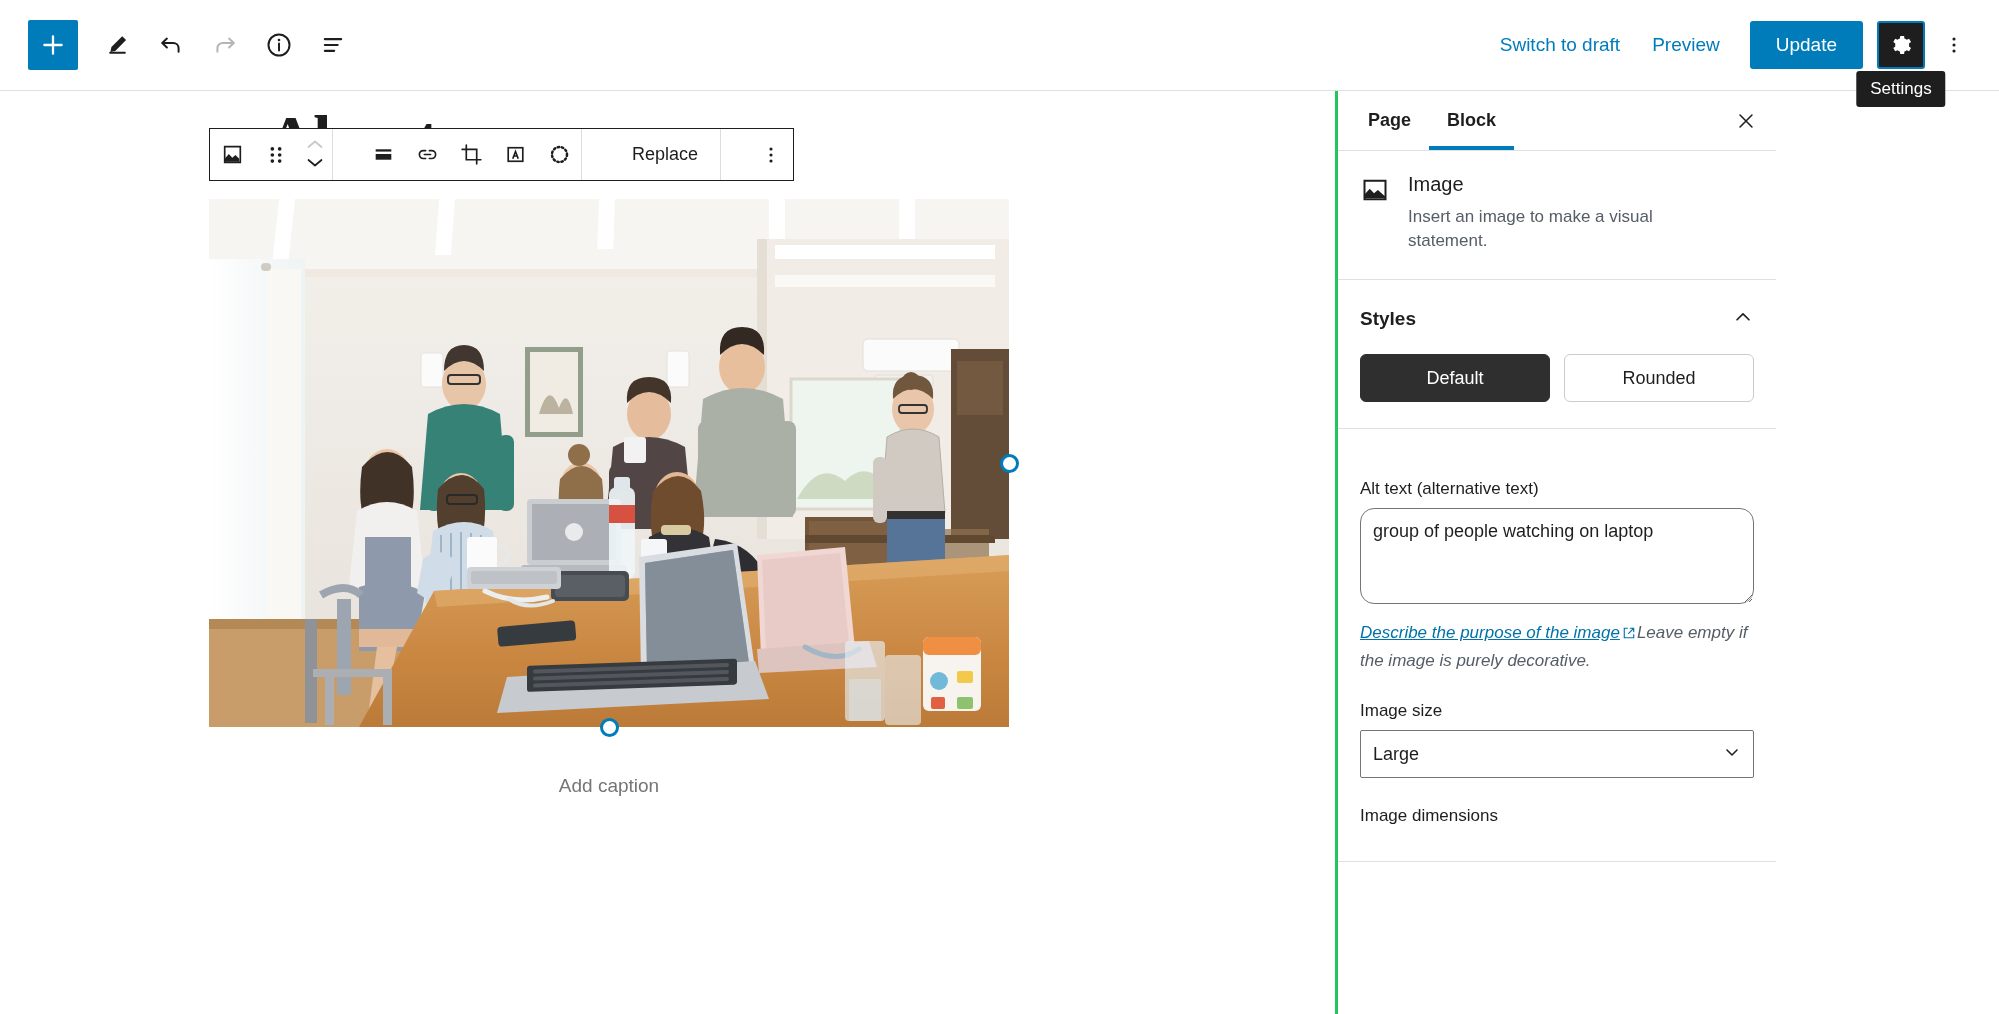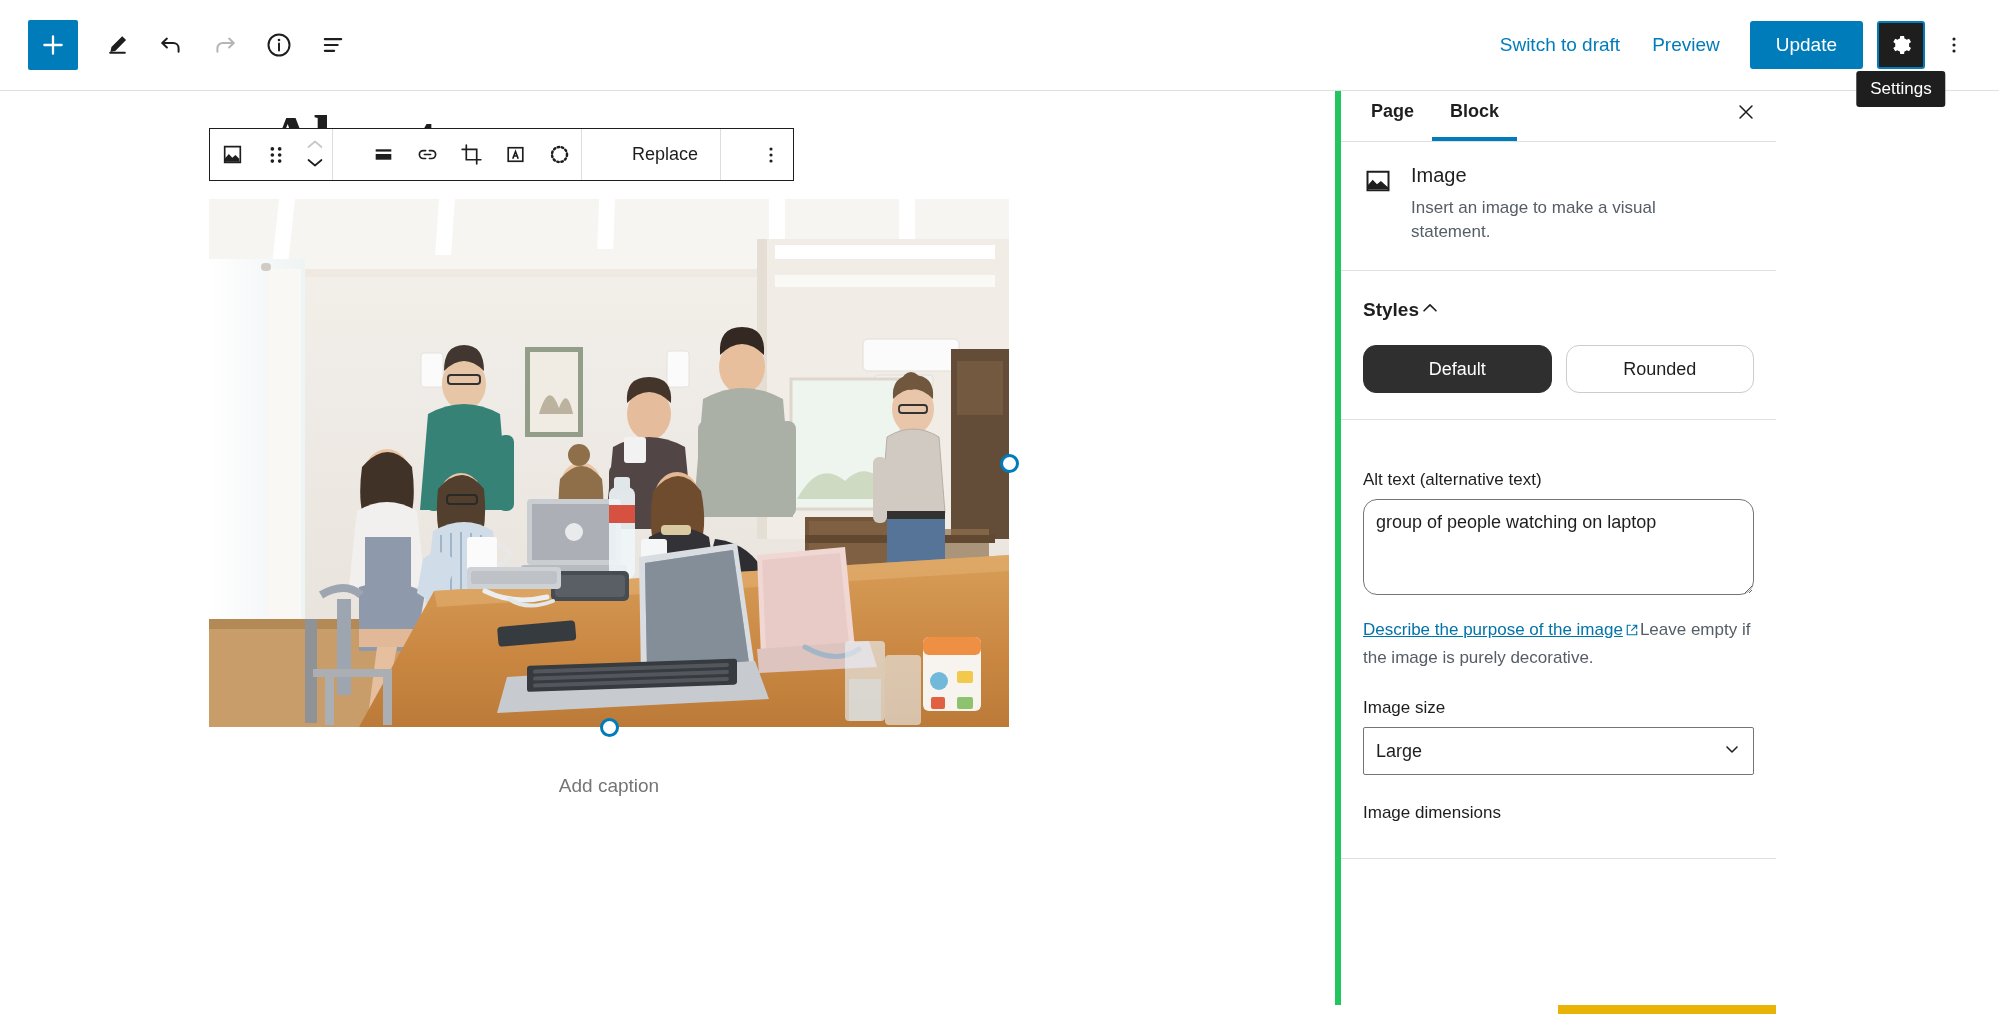--- a/index.html
+++ b/index.html
@@ -250,26 +250,26 @@
     width: 800px;
     text-align: center;
     font-size: 19px;
     color: #757575;
     cursor: text;
   }
 
   
   .sidebar {
     position: absolute;
-    top: 82px;
+    top: 91px;
     right: 0;
     width: 441px;
     height: 923px;
     background: #fff;
-    border-left: 6px solid #22c55e;
+    border-left: 3px solid #22c55e;
     overflow: hidden;
   }
 
   .sb-tabs {
     display: flex;
     align-items: center;
     height: 60px;
     border-bottom: 1px solid #e0e0e0;
     padding: 0 8px 0 12px;
     position: relative;
@@ -331,20 +331,21 @@
   .blockcard-desc {
     font-size: 17px;
     color: #555d66;
     line-height: 1.42;
     max-width: 262px;
   }
 
   .panel-head {
     display: flex;
     align-items: center;
+    justify-content: space-between;
     cursor: pointer;
     padding: 4px 0 0 0;
   }
   .panel-title {
     font-size: 19px;
     font-weight: 600;
     color: #1e1e1e;
   }
 
   .style-row {
@@ -352,21 +353,21 @@
     gap: 14px;
     margin-top: 22px;
   }
   .style-btn {
     flex: 1;
     height: 48px;
     border: 1px solid #ccc;
     background: #fff;
     color: #1e1e1e;
     font-size: 18px;
-    border-radius: 13px;
+    border-radius: 6px;
     cursor: pointer;
     font-family: "Liberation Sans", sans-serif;
   }
   .style-btn.selected {
     background: #2f2f2f;
     border-color: #2f2f2f;
     color: #fff;
   }
 
   .field-label {
@@ -384,24 +385,25 @@
     border-radius: 14px;
     padding: 10px 12px;
     font-size: 18px;
     color: #1e1e1e;
     font-family: "Liberation Sans", sans-serif;
     resize: vertical;
     line-height: 1.35;
   }
 
   .help-text {
-    margin-top: 18px;
+    margin-top: 12px;
     font-size: 17px;
     color: #555d66;
     line-height: 1.5;
+    font-style: italic;
   }
   .help-link {
     color: #0073aa;
     text-decoration: underline;
   }
   .ext-icon { display: inline-block; vertical-align: -2px; margin: 0 1px 0 2px; }
 
   .select-wrap { position: relative; }
   .select-box {
     width: 100%;

